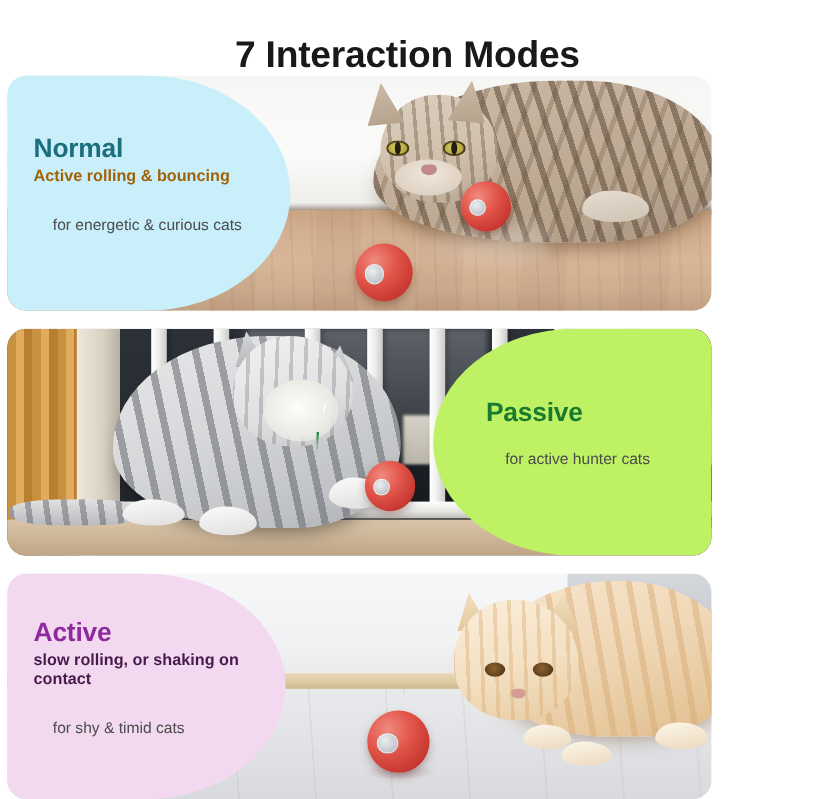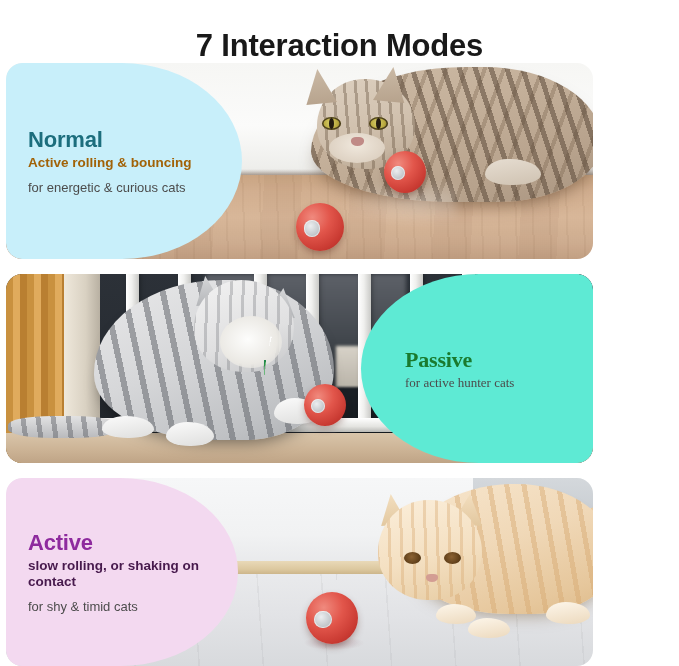--- a/index.html
+++ b/index.html
@@ -326,23 +326,23 @@
     justify-content: center;
   }
   #blob-normal {
     left: 0; top: 0; width: 236px; height: 100%;
     background: #c8effa;
     border-radius: 16px 120px 120px 16px / 16px 98px 98px 16px;
     padding-left: 22px; box-sizing: border-box;
   }
   #blob-passive {
     right: 0; top: 0; width: 232px; height: 100%;
-    background: #5eead4;
+    background: #bef264;
     border-radius: 120px 16px 16px 120px / 96px 16px 16px 96px;
-    padding-left: 44px; box-sizing: border-box; font-family: Liberation Serif, serif;
+    padding-left: 44px; box-sizing: border-box;
   }
   #blob-gentle {
     left: 0; top: 0; width: 232px; height: 100%;
     background: #f3d9f0;
     border-radius: 16px 120px 120px 16px / 16px 96px 96px 16px;
     padding-left: 22px; box-sizing: border-box;
   }
 
   .mode-title {
     font-size: 22px;
@@ -353,21 +353,21 @@
   .mode-sub {
     font-size: 13.5px;
     font-weight: bold;
     line-height: 1.18;
     margin: 0 0 10px 0;
   }
   .mode-note {
     font-size: 13px;
     font-weight: normal;
     color: #4c4c4c;
-    margin: 0;
+    margin: 16px;
   }
   #blob-normal .mode-title  { color: #1c6e7d; }
   #blob-normal .mode-sub    { color: #a16207; }
   #blob-passive .mode-title { color: #1a7a2e; }
   #blob-passive .mode-sub   { color: #14522a; }
   #blob-gentle .mode-title  { color: #8e2a9e; }
   #blob-gentle .mode-sub    { color: #471a4d; }
 </style>
 </head>
 <body>

